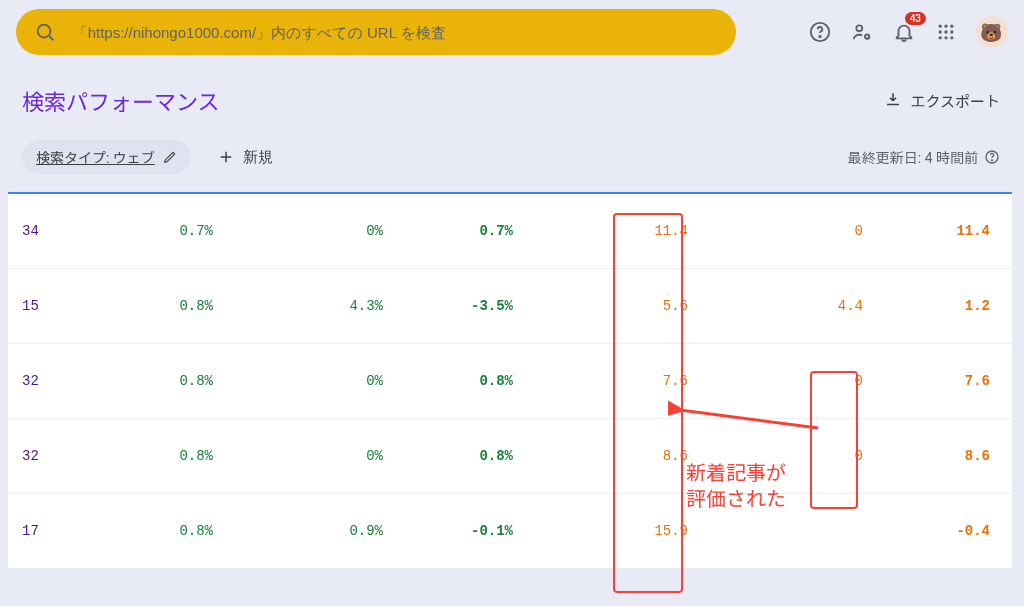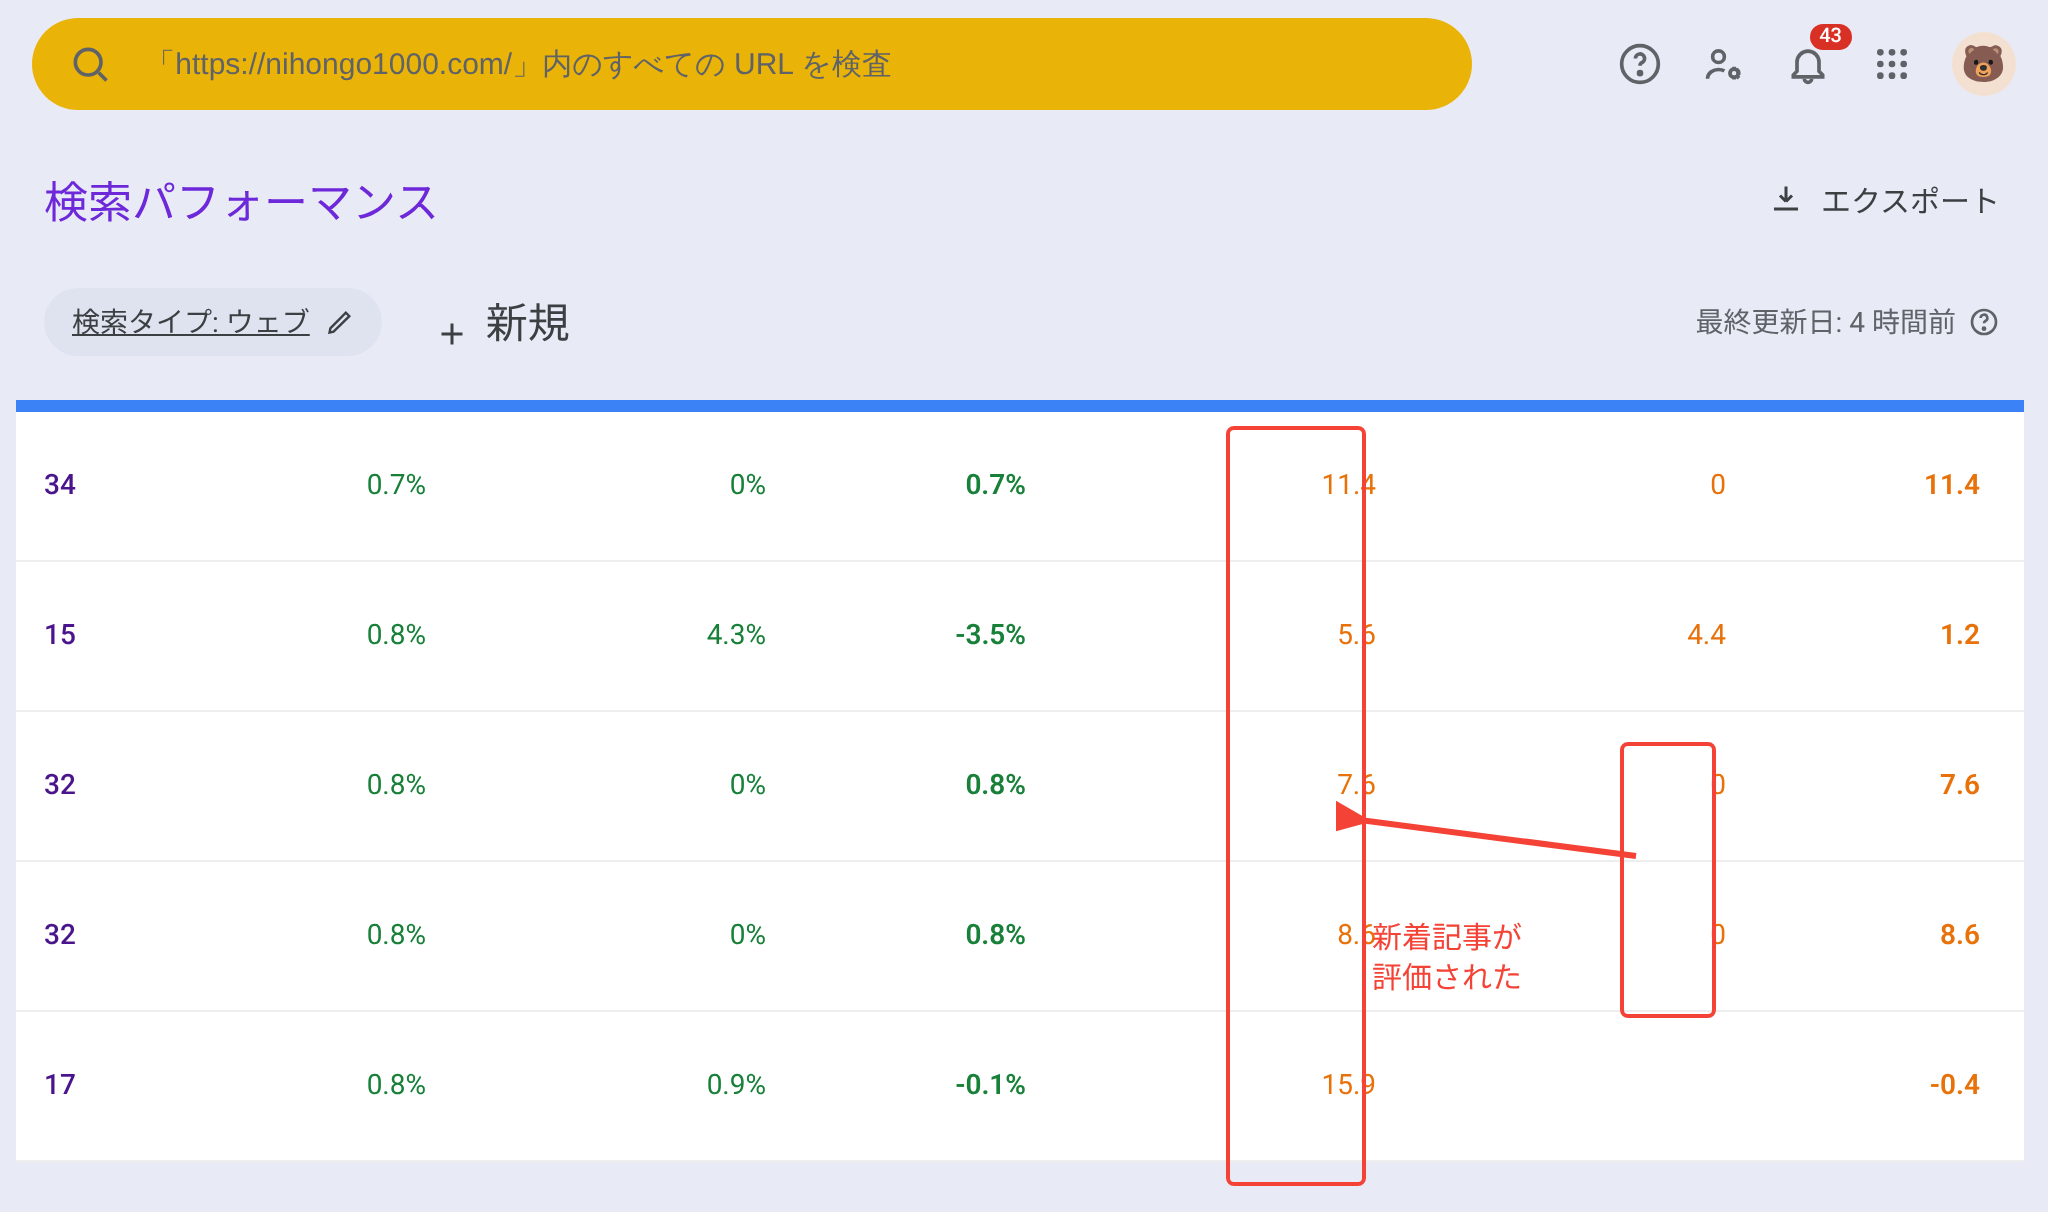--- a/index.html
+++ b/index.html
@@ -101,38 +101,40 @@
     background: #dfe3f0;
     border-radius: 18px;
     padding: 7px 14px;
     display: flex; align-items: center; gap: 8px;
     font-size: 14px;
     color: #3c4043;
     text-decoration: underline;
   }
   .chip .pencil { color:#3c4043; }
   .new-chip {
-    display:flex;align-items:flex-end;gap:8px;
+    display:flex;align-items:flex-start;gap:8px;
     padding: 6px 12px;
-    font-size:21px;
+    font-size:15px;
     color:#3c4043;
     margin-left:4px;
+    font-family:Liberation Mono, monospace;
   }
   .last-updated-wrap {
     margin-left:auto;
     display:flex;align-items:center;gap:6px;
     font-size:14px;
     color:#5f6368;
   }
 
   
   .table-area {
     background:#fff;
     margin: 12px 12px 0 8px;
-    border-top:6px solid #3b82f6;
+    border-top:2px solid #3b82f6;
+    font-family:Liberation Mono, monospace;
   }
   .trow {
     display:flex;
     align-items:center;
     border-bottom:1px solid #eeeeee;
     height:75px;
     font-size:14px;
   }
   .c0 { width:70px; padding-left:14px; color:#4a148c; font-weight:500; text-align:left;}
   .c1 { width:135px; text-align:right; color:#188038; }
@@ -149,21 +151,21 @@
   
   .annot-box {
     position:absolute;
     border:2px solid #f44336;
     border-radius:4px;
     pointer-events:none;
   }
   .annot-text {
     position:absolute;
     color:#f44336;
-    font-size:15px;
+    font-size:20px;
     line-height:1.3;
     font-weight:400;
     pointer-events:none;
   }
   .arrow-svg { position:absolute; pointer-events:none; }
 
   svg { display:block; }
 </style>
 </head>
 <body>

